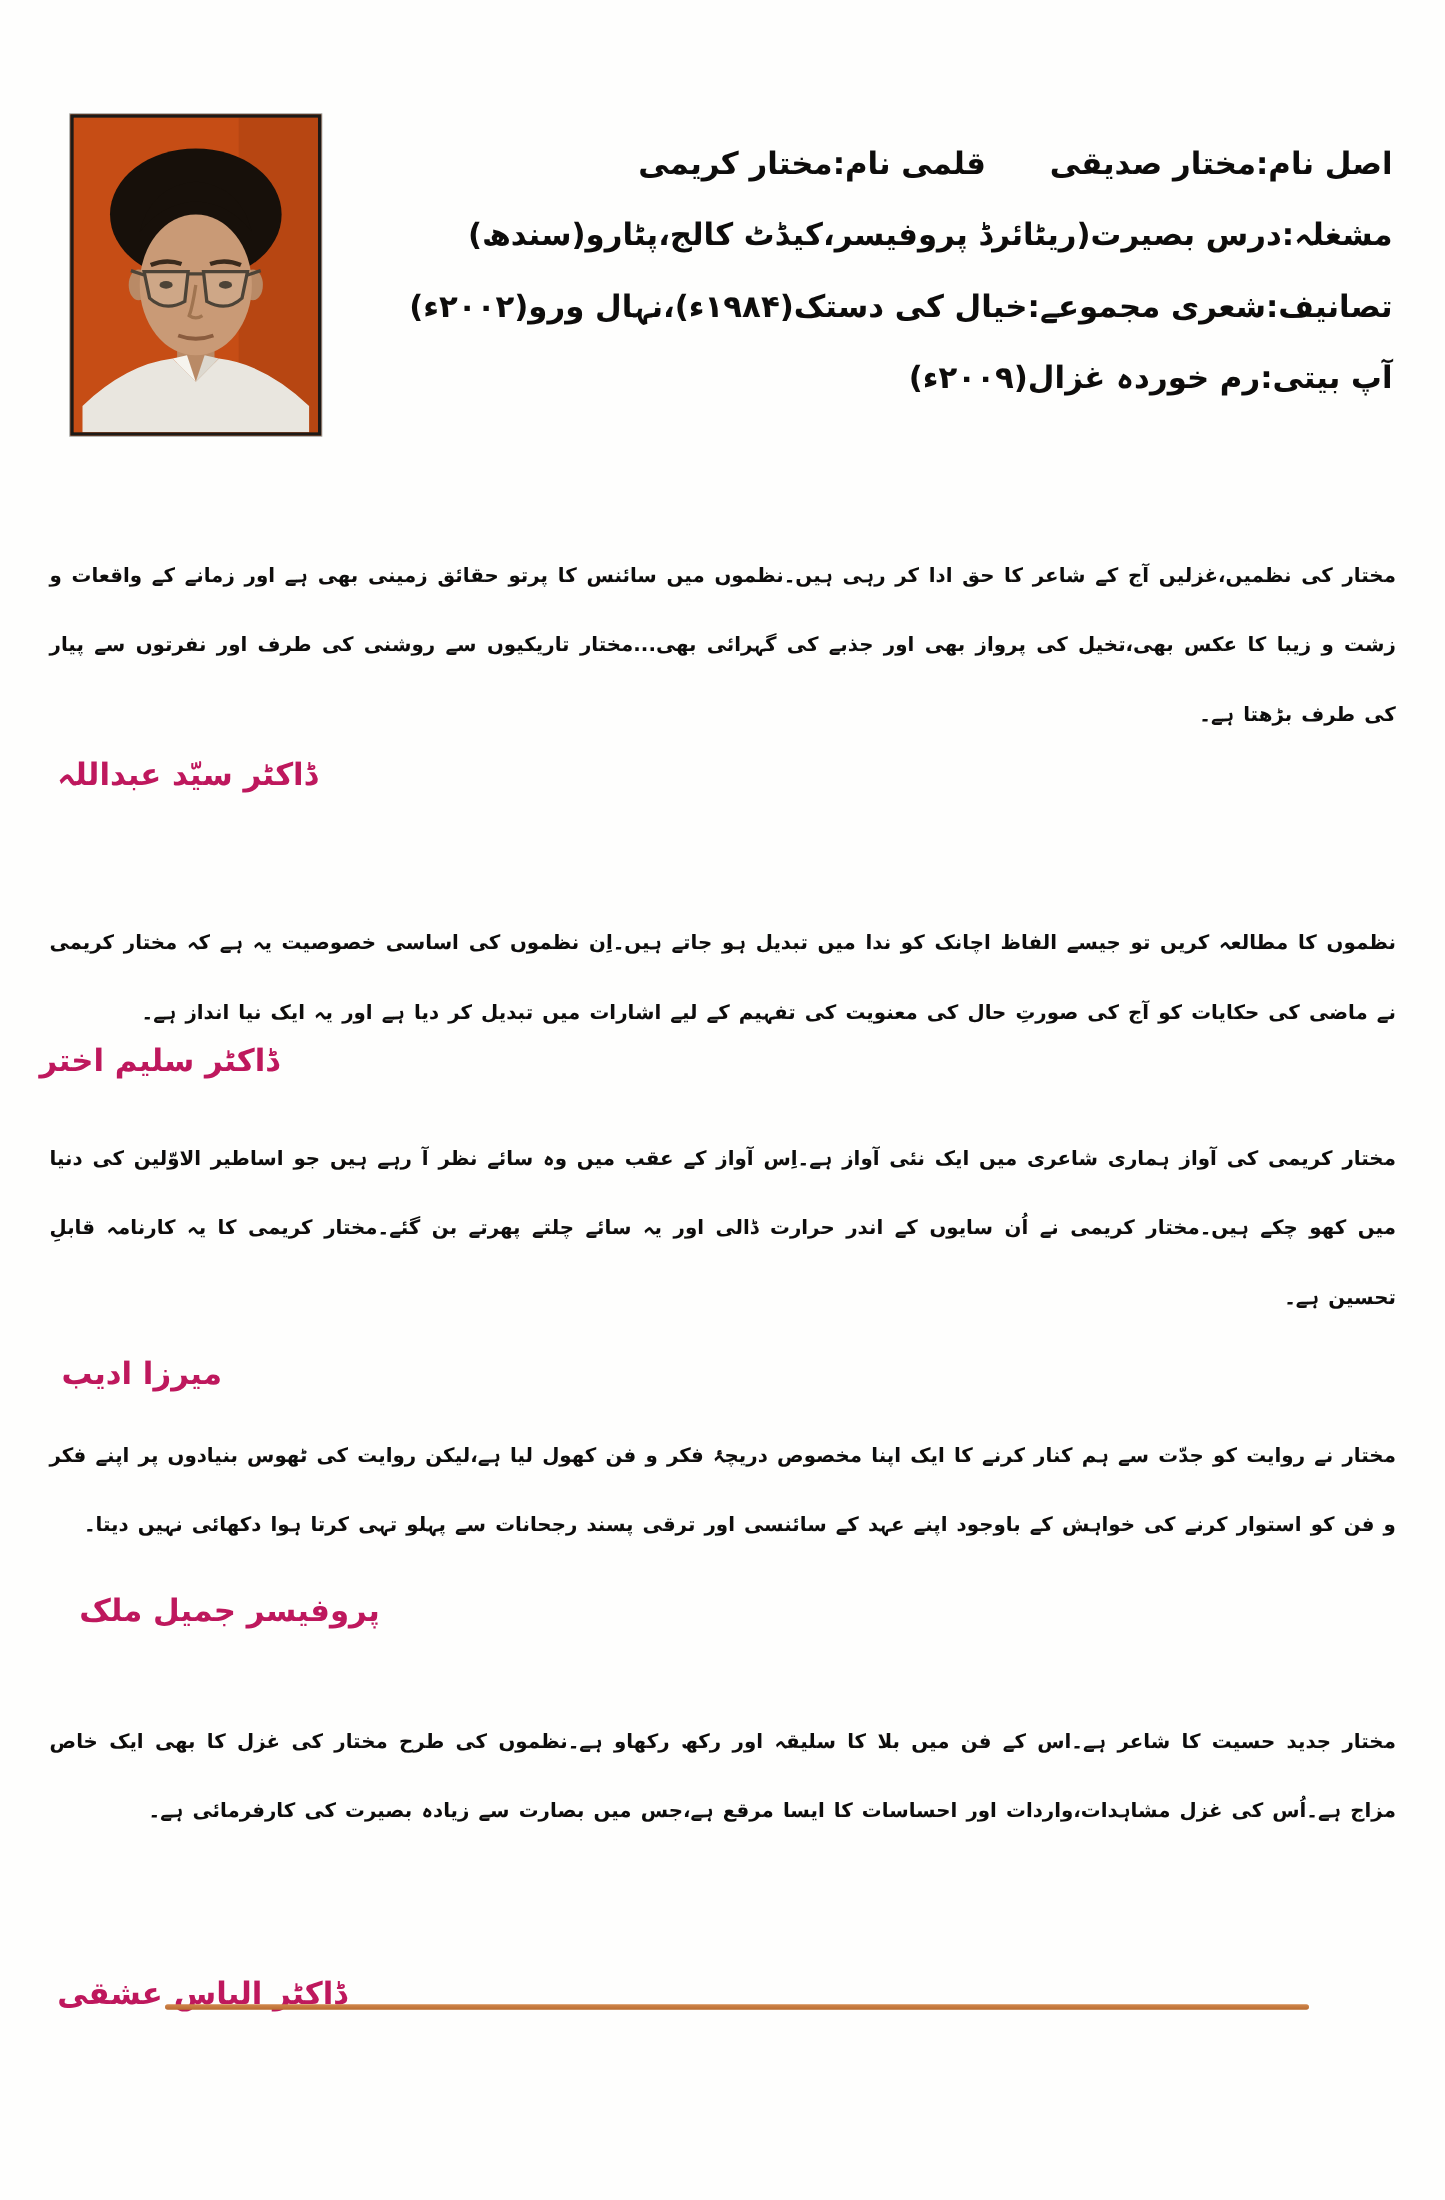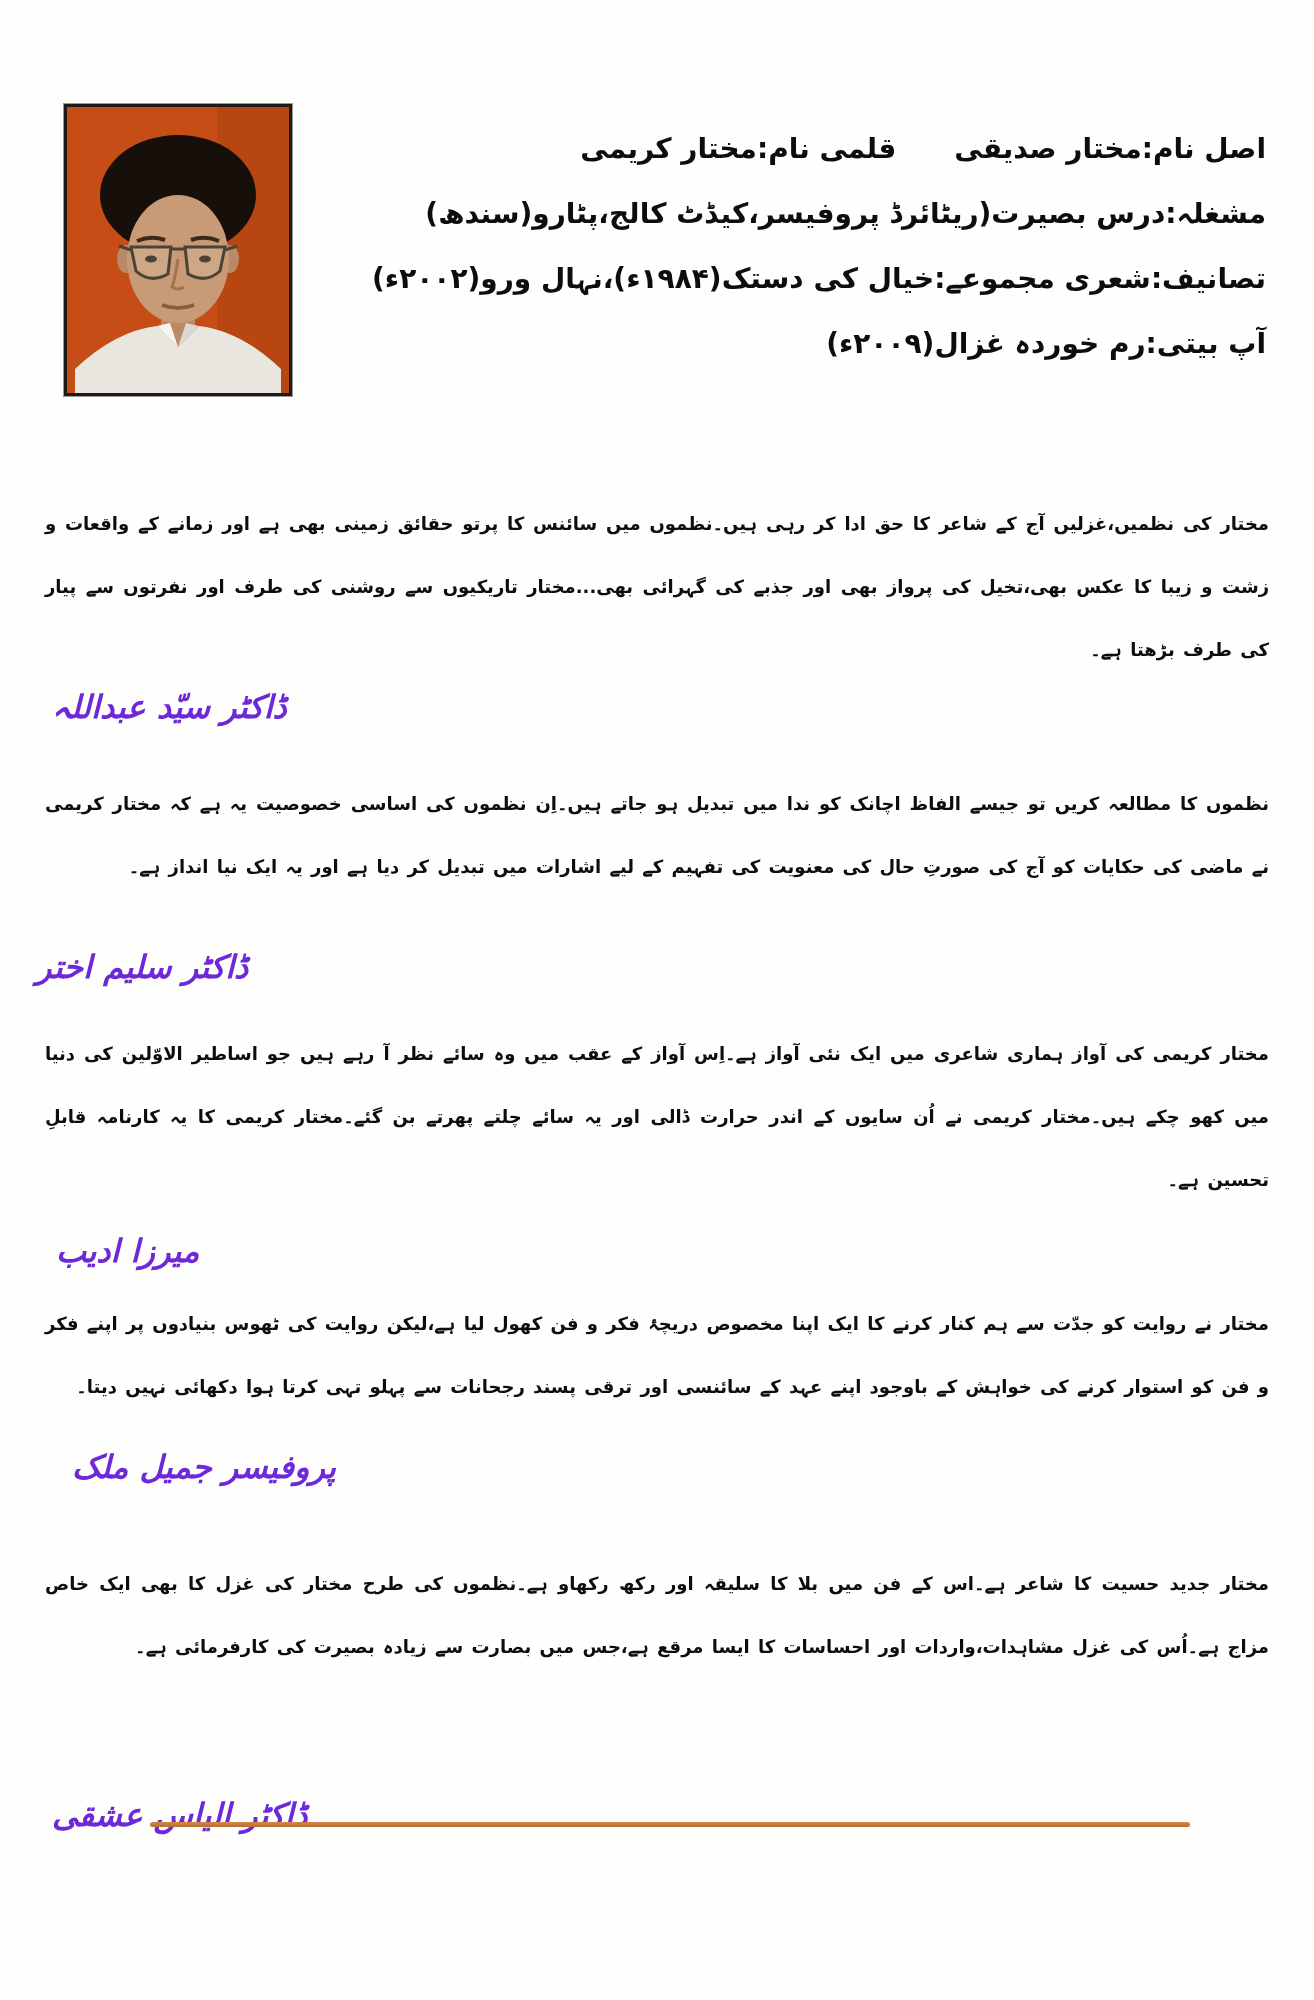--- a/index.html
+++ b/index.html
@@ -42,31 +42,30 @@
   
   .quote {
     position: absolute; left: 45px; right: 45px;
     direction: rtl;
     font-size: 18px; font-weight: bold;
     line-height: 63px;
     text-align: justify; text-align-last: right;
     word-spacing: 2px;
   }
   .q1 { top: 492px; }
-  .q2 { top: 772px; }
+  .q2 { top: 826px; }
   .q3 { top: 1022px; }
   .q4 { top: 1292px; }
   .q5 { top: 1552px; }
   .author {
     position: absolute;
     direction: rtl;
-    font-size: 32px; font-weight: bold;
+    font-size: 28px; font-weight: bold;
     white-space: nowrap;
-    color: #6d28d9;
-    font-style: italic;
+    color: #be185d;
   }
   .a1 { left: 52px; top: 688px; }
   .a2 { left: 36px; top: 948px; }
   .a3 { left: 56px; top: 1232px; }
   .a4 { left: 72px; top: 1448px; }
   .a5 { left: 52px; top: 1796px; }
   
   .divider {
     position: absolute; left: 150px; top: 1822px;
     width: 1040px; height: 5px;

